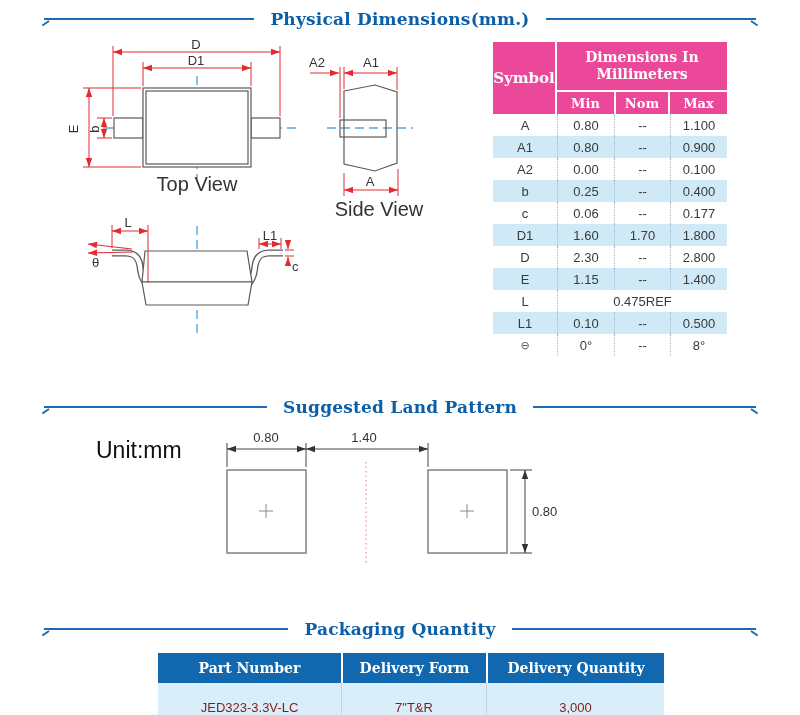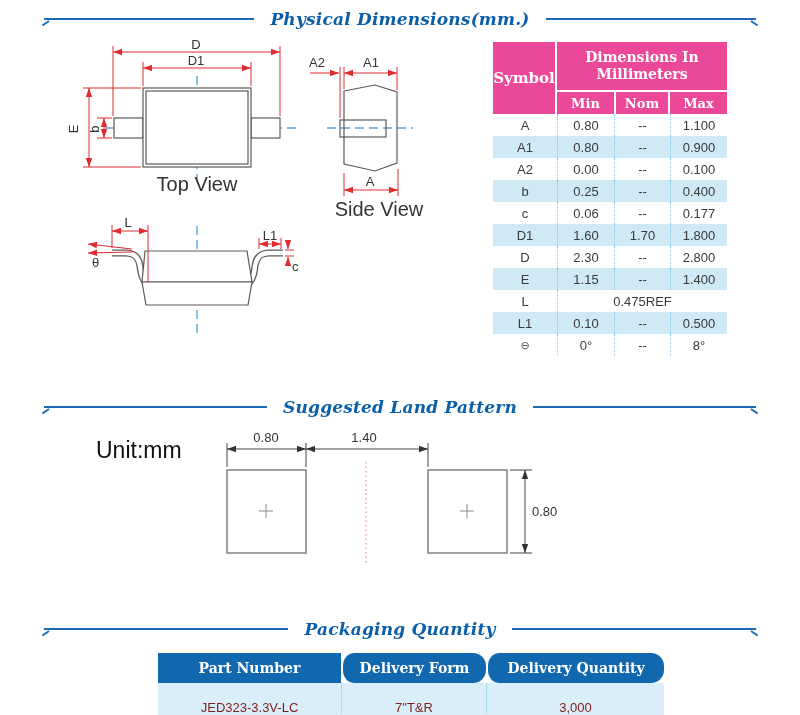--- a/index.html
+++ b/index.html
@@ -2,21 +2,21 @@
 <html><head>
 <meta charset="utf-8">
 <style>
   html,body{margin:0;padding:0;background:#ffffff;}
   #page{position:relative;width:800px;height:715px;background:#fff;overflow:hidden;
         font-family:"Liberation Sans",sans-serif;}
 
   
   .sec{position:absolute;left:42px;width:716px;height:24px;display:flex;align-items:center;gap:14px;}
   .sec h2{margin:0;font-family:"DejaVu Serif","Liberation Serif",serif;font-weight:bold;
-          font-size:17px;color:#0b5fa8;white-space:nowrap;letter-spacing:.2px;font-style:italic;}
+          font-size:17px;color:#0b5fa8;white-space:nowrap;letter-spacing:.2px;}
   .hl{position:relative;flex:1;height:12px;}
   .hl::before{content:"";position:absolute;left:2px;right:2px;top:5px;border-top:2px solid #1b6ab3;}
   .hl-left::after{content:"";position:absolute;left:-1px;top:7px;width:8px;border-top:2px solid #1b6ab3;
                   transform-origin:right center;transform:rotate(-34deg);}
   .hl-right::after{content:"";position:absolute;right:-1px;top:7px;width:8px;border-top:2px solid #1b6ab3;
                    transform-origin:left center;transform:rotate(34deg);}
 
   
   .dims-wrap{position:absolute;left:493px;top:42px;}
   table.dims{border-collapse:separate;border-spacing:0;table-layout:fixed;width:234px;}
@@ -31,21 +31,21 @@
                 font-size:13px;color:#3a3a3a;}
   table.dims tbody tr:nth-child(even){background:#cfe9f6;}
   table.dims td.v{border-left:1px dotted #85c6e8;}
   table.dims td.theta{font-size:11px;color:#555;}
 
   
   .pkg-wrap{position:absolute;left:142px;top:653px;margin-left:16px;}
   table.pkg{border-collapse:separate;border-spacing:0;table-layout:fixed;width:506px;}
   table.pkg th{background:#1168af;color:#fff;font-family:"DejaVu Serif","Liberation Serif",serif;
                font-weight:bold;font-size:14px;height:30px;text-align:center;vertical-align:middle;padding:0;}
-  table.pkg th + th{border-left:2px solid #fff;border-radius:13px;}
+  table.pkg th + th{border-left:2px solid #fff;}
   table.pkg td{background:#daeef9;height:25px;font-size:13px;color:#7f1d1d;
                text-align:center;vertical-align:middle;padding:12px;}
   table.pkg td + td{border-left:1px dotted #85c6e8;}
 
   
   .drawing{position:absolute;left:0;}
   svg text{font-family:"Liberation Sans",sans-serif;}
   .dimtxt{font-size:13px;fill:#333;}
   .cap{font-size:20px;fill:#333;}
   .unit{font-size:23px;fill:#111;}

